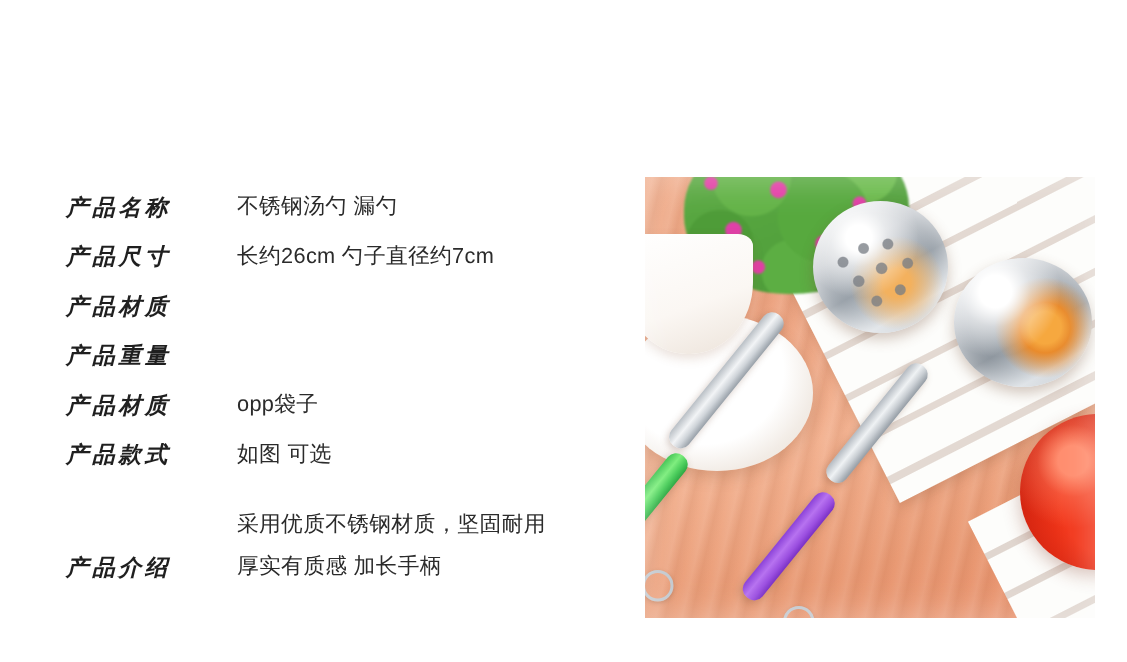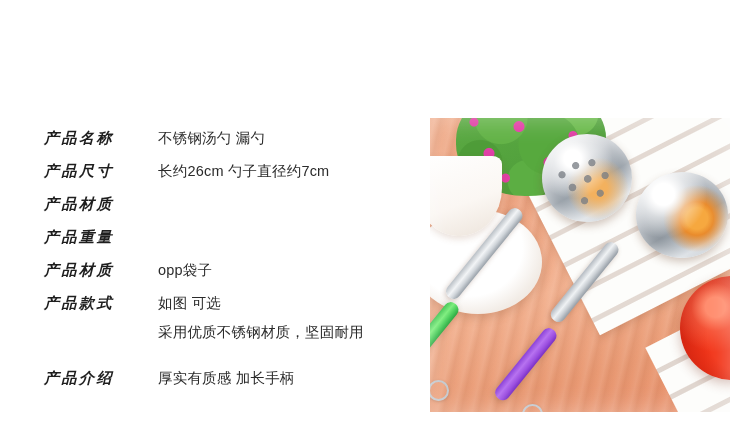--- a/index.html
+++ b/index.html
@@ -73,21 +73,21 @@
     line-height:20px;
   }
   .spec-value{
     flex:1 1 auto;
     font-size:14.5px;
     color:#2b2b2b;
     line-height:20px;
     white-space:nowrap;
     letter-spacing:.2px;
   }
-  .spec-value .line2{display:block;margin-top:26px;}
+  .spec-value .line2{display:block;margin-top:8px;}
 
   
   .photo{
     position:absolute;left:430px;top:118px;
     width:300px;height:294px;
     overflow:hidden;
     background:#e8a282;
   }
   .photo .wood{
     position:absolute;inset:0;

